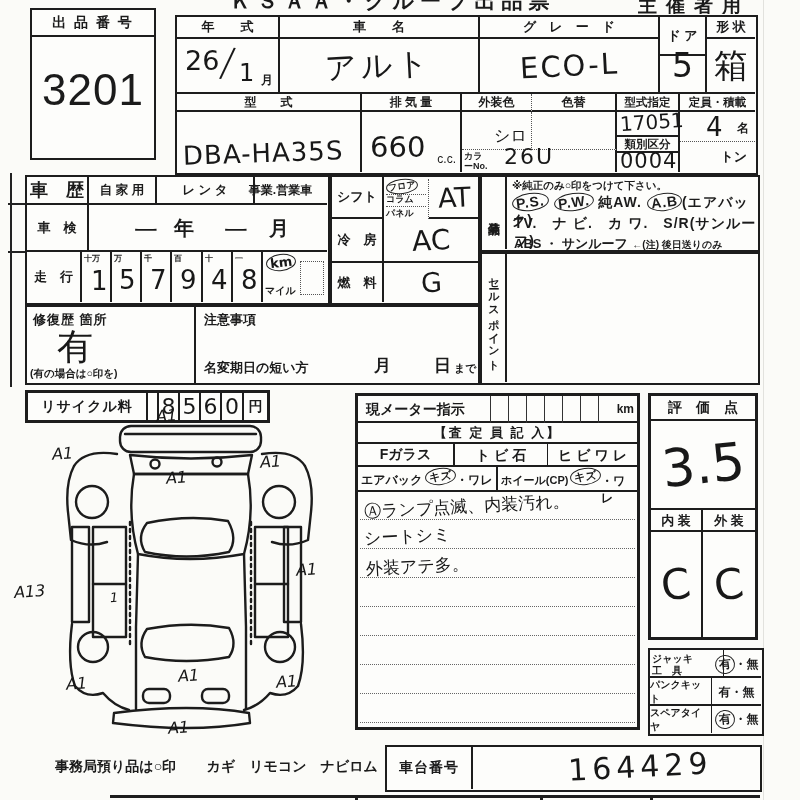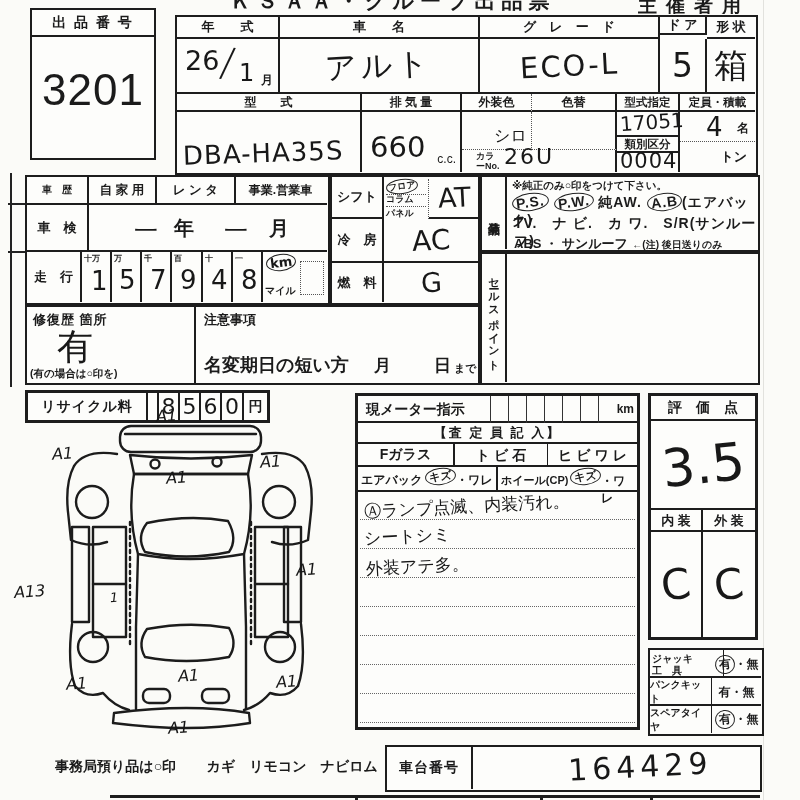--- a/index.html
+++ b/index.html
@@ -46,21 +46,21 @@
   <div class="bx" style="left:30px;top:8px;width:126px;height:152px">
     <div class="c ctr hdr bb" style="left:0;top:0;width:100%;height:27px;font-size:14px;letter-spacing:2px">出 品 番 号</div>
     <div class="c ctr" style="left:0;top:40px;width:100%;height:80px;font-size:44px;letter-spacing:1px">3201</div>
   </div>
 
   <div class="bx" style="left:175px;top:15px;width:583px;height:160px">
 
     <div class="c ctr hdr br bb" style="left:0;top:0;width:103px;height:22px;font-size:13px">年　　式</div>
     <div class="c ctr hdr br bb" style="left:103px;top:0;width:200px;height:22px;font-size:13px">車　　名</div>
     <div class="c ctr hdr br bb" style="left:303px;top:0;width:180px;height:22px;font-size:13px">グ　レ　ー　ド</div>
-    <div class="c ctr hdr br bb" style="left:483px;top:0;width:47px;height:18px;font-size:13px">ド ア</div>
+    <div class="c ctr hdr br bb" style="left:483px;top:0;width:47px;height:39px;font-size:13px">ド ア</div>
     <div class="c ctr hdr bb" style="left:530px;top:0;width:48px;height:22px;font-size:13px">形 状</div>
 
     <div class="c br bb" style="left:0;top:22px;width:103px;height:55px">
       <span class="hand" style="position:absolute;left:8px;top:6px;font-size:27px">26</span>
       <span class="hand" style="position:absolute;left:44px;top:0px;font-size:40px;font-weight:300;transform:rotate(8deg)">/</span>
       <span class="hand" style="position:absolute;left:62px;top:20px;font-size:24px">1</span>
       <span class="hdr" style="position:absolute;right:5px;bottom:3px;font-size:12px">月</span>
     </div>
     <div class="c ctr br bb" style="left:103px;top:22px;width:200px;height:55px">
       <span class="hand tilt" style="font-size:31px;letter-spacing:4px">アルト</span>
@@ -87,43 +87,43 @@
     </div>
     <div class="c br" style="left:185px;top:95px;width:100px;height:60px">
       <span class="hand" style="position:absolute;left:8px;bottom:8px;font-size:29px">660</span>
       <span style="position:absolute;right:4px;bottom:6px;font-size:12px">c.c.</span>
     </div>
     <div class="c dotr dotb" style="left:285px;top:95px;width:70px;height:38px">
       <span class="hand" style="position:absolute;left:32px;top:14px;font-size:16px">シロ</span>
     </div>
     <div class="c br dotb" style="left:355px;top:95px;width:85px;height:38px"></div>
     <div class="c br" style="left:285px;top:133px;width:155px;height:22px">
-      <span class="hdr" style="position:absolute;left:14px;top:2px;font-size:9px;width:26px;line-height:1.1;display:inline-block">カラーNo.</span>
+      <span class="hdr" style="position:absolute;left:2px;top:2px;font-size:9px;width:26px;line-height:1.1;display:inline-block">カラーNo.</span>
       <span class="hand" style="position:absolute;left:42px;top:-6px;font-size:22px;letter-spacing:2px">26U</span>
     </div>
     <div class="c br bb" style="left:440px;top:95px;width:63px;height:25px">
       <span class="hand" style="position:absolute;left:3px;top:-2px;font-size:20px;transform:rotate(-4deg)">17051</span>
     </div>
     <div class="c ctr hdr br bb" style="left:440px;top:120px;width:63px;height:16px;font-size:11.5px">類別区分</div>
     <div class="c br" style="left:440px;top:136px;width:63px;height:19px">
       <span class="hand" style="position:absolute;left:3px;top:-4px;font-size:21px;letter-spacing:1px">0004</span>
     </div>
     <div class="c dotb" style="left:503px;top:95px;width:75px;height:30px">
       <span class="hand" style="position:absolute;left:26px;top:0px;font-size:26px">4</span>
       <span class="hdr" style="position:absolute;right:6px;bottom:4px;font-size:12px">名</span>
     </div>
     <div class="c" style="left:503px;top:125px;width:75px;height:30px">
       <span class="hdr" style="position:absolute;right:8px;bottom:6px;font-size:13px">トン</span>
     </div>
   </div>
 
   <div class="bx" style="left:25px;top:175px;width:305px;height:130px">
-    <div class="c ctr hdr br bb" style="left:0;top:0;width:62px;height:28px;font-size:10px">車　歴</div>
+    <div class="c ctr hdr br bb" style="left:0;top:0;width:62px;height:28px;font-size:18px">車　歴</div>
     <div class="c ctr hdr br bb" style="left:62px;top:0;width:68px;height:28px;font-size:12.5px">自 家 用</div>
-    <div class="c ctr hdr br bb" style="left:130px;top:0;width:79px;height:28px;font-size:12.5px">レ ン タ</div>
+    <div class="c ctr hdr br bb" style="left:130px;top:0;width:98px;height:28px;font-size:12.5px">レ ン タ</div>
     <div class="c ctr hdr bb" style="left:207px;top:0;width:93px;height:28px;font-size:12px">事業.営業車</div>
 
     <div class="c ctr hdr br bb" style="left:0;top:28px;width:62px;height:47px;font-size:13px">車　検</div>
     <div class="c bb" style="left:62px;top:28px;width:238px;height:47px">
       <span class="hand" style="position:absolute;left:45px;top:10px;font-size:24px">一</span>
       <span class="hdr" style="position:absolute;left:85px;top:10px;font-size:20px">年</span>
       <span class="hand" style="position:absolute;left:135px;top:10px;font-size:24px">一</span>
       <span class="hdr" style="position:absolute;left:180px;top:10px;font-size:20px">月</span>
     </div>
 
@@ -180,21 +180,21 @@
   </div>
 
   <div class="bx" style="left:25px;top:305px;width:172px;height:80px">
     <div class="hdr" style="position:absolute;left:6px;top:4px;font-size:13px;letter-spacing:1px">修復歴 箇所</div>
     <div class="hand" style="position:absolute;left:30px;top:16px;font-size:36px">有</div>
     <div class="hdr" style="position:absolute;left:3px;bottom:2px;font-size:10.5px">(有の場合は○印を)</div>
   </div>
 
   <div class="bx" style="left:194px;top:305px;width:286px;height:80px">
     <div class="hdr" style="position:absolute;left:8px;top:4px;font-size:13px">注意事項</div>
-    <div class="hdr" style="position:absolute;left:8px;bottom:6px;font-size:18px">名変期日の短い方</div>
+    <div class="hdr" style="position:absolute;left:8px;bottom:6px;font-size:13px">名変期日の短い方</div>
     <div class="hdr" style="position:absolute;left:178px;bottom:6px;font-size:17px">月</div>
     <div class="hdr" style="position:absolute;left:238px;bottom:6px;font-size:17px">日</div>
     <div class="hdr" style="position:absolute;left:258px;bottom:7px;font-size:11px">まで</div>
   </div>
 
   <div class="bx" style="left:480px;top:175px;width:280px;height:77px">
     <div class="c ctr hdr br vtext" style="left:0;top:0;width:25px;height:72px;font-size:12px">装備品</div>
     <div class="hdr" style="position:absolute;left:30px;top:2px;font-size:10.5px">※純正のみ○印をつけて下さい。</div>
     <div style="position:absolute;left:30px;top:16px;font-size:14px;font-weight:700;letter-spacing:1px">
       <span class="circ">P.S.</span>

